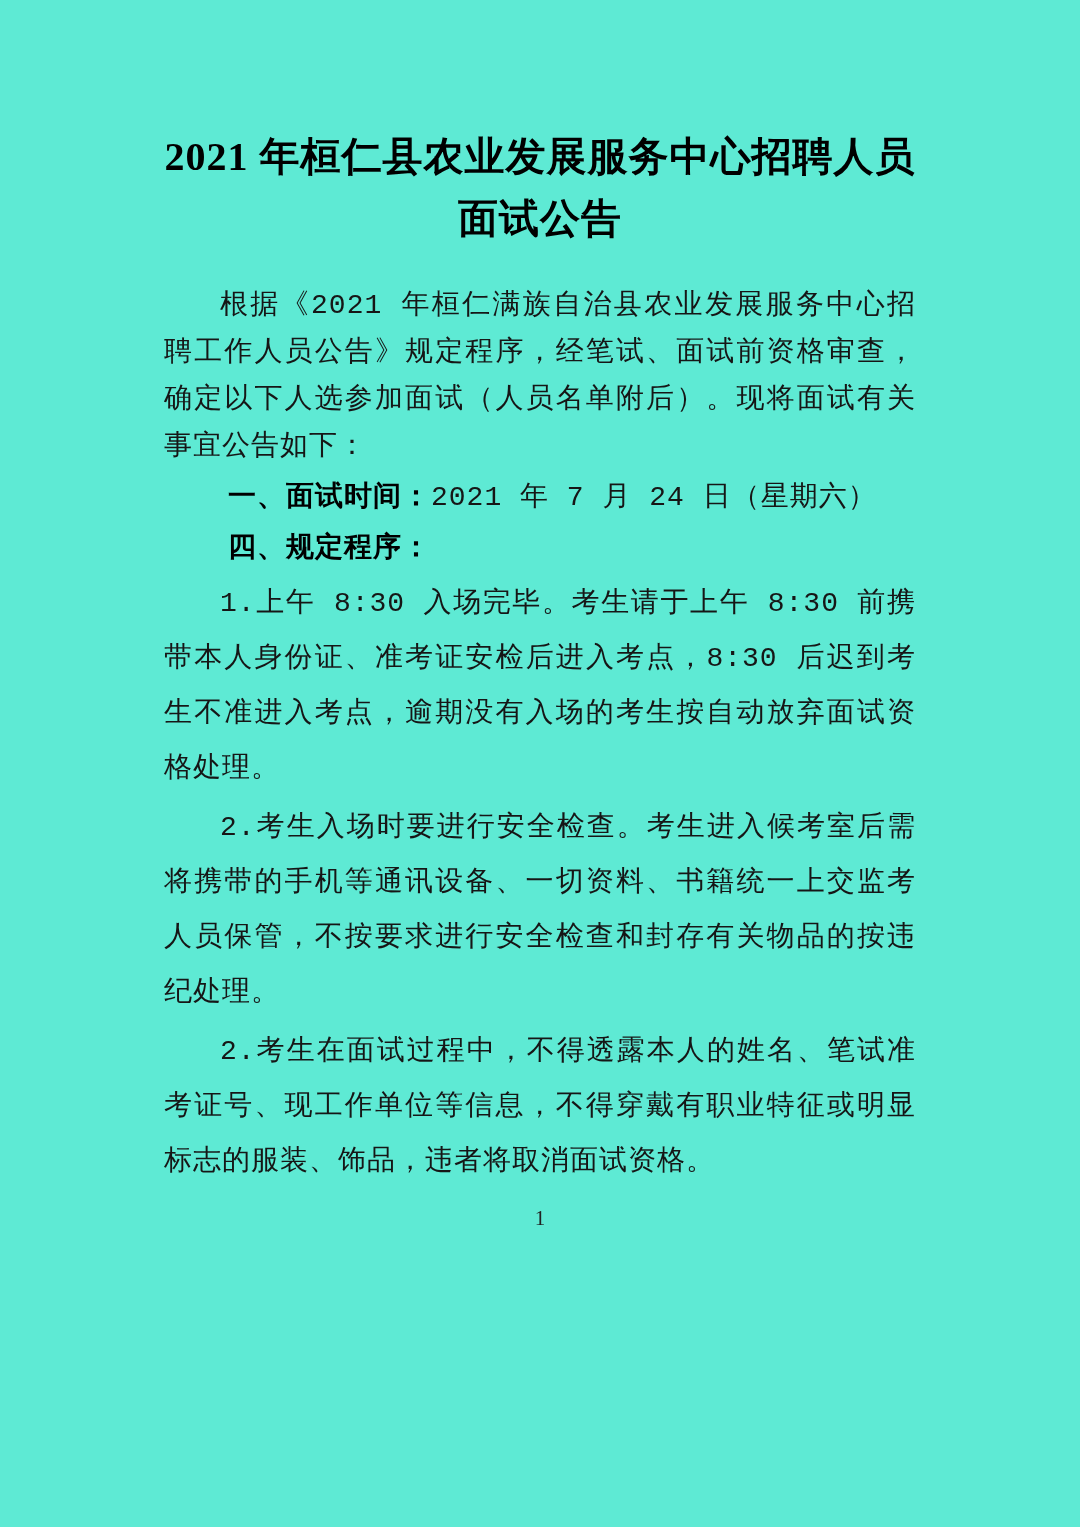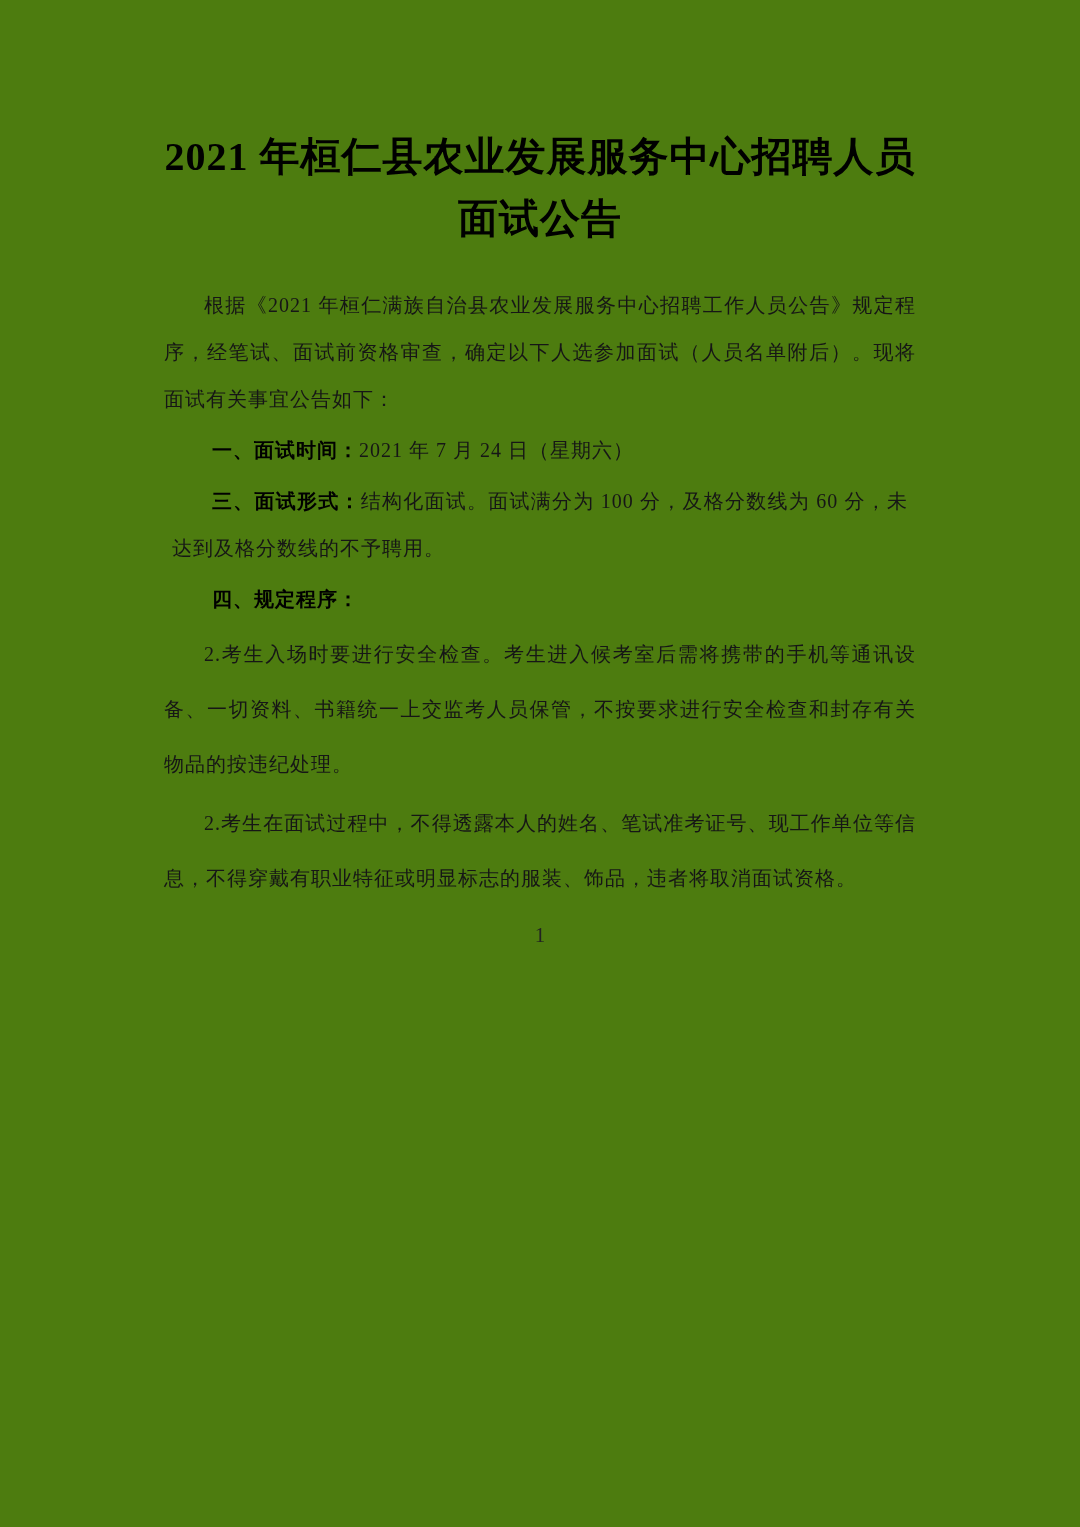--- a/index.html
+++ b/index.html
@@ -4,21 +4,21 @@
 <style>
   html, body {
     margin: 0;
     padding: 0;
     background: #ffffff;
   }
   .page {
     position: relative;
     width: 1080px;
     height: 1527px;
-    background: #4d7c0f;
+    background: #5eead4;
     overflow: hidden;
     font-family: "Liberation Serif", "DejaVu Serif", serif;
     color: #161616;
   }
   .content {
     margin: 0 164px;
     width: 752px;
   }
   .doc-title {
     margin: 126px 0 32px 0;
@@ -28,26 +28,27 @@
     font-weight: bold;
     color: #000000;
     letter-spacing: 1px;
   }
   .doc-title .tl {
     display: block;
     white-space: nowrap;
   }
   p.para {
     margin: 0;
-    font-size: 20px;
+    font-size: 28px;
     letter-spacing: 1px;
     text-align: justify;
     text-justify: inter-character;
     text-align-last: left;
     text-indent: 2em;
+    font-family: Liberation Mono, monospace;
   }
   p.intro {
     line-height: 47px;
     margin-top: 0;
   }
   p.heading {
     line-height: 47px;
     margin: 4px 8px;
   }
   p.heading b {
@@ -75,23 +76,23 @@
     <h1 class="doc-title">
       <span class="tl">2021 年桓仁县农业发展服务中心招聘人员</span>
       <span class="tl">面试公告</span>
     </h1>
 
     <p class="para intro">根据《2021 年桓仁满族自治县农业发展服务中心招聘工作人员公告》规定程序，经笔试、面试前资格审查，确定以下人选参加面试（人员名单附后）。现将面试有关事宜公告如下：</p>
 
     <p class="para heading"><b>一、面试时间：</b><span>2021 年 7 月 24 日（星期六）</span></p>
 
 
-    <p class="para heading"><b>三、面试形式：</b><span>结构化面试。面试满分为 100 分，及格分数线为 60 分，未达到及格分数线的不予聘用。</span></p>
 
     <p class="para heading"><b>四、规定程序：</b><span></span></p>
 
+    <p class="para req">1.上午 8:30 入场完毕。考生请于上午 8:30 前携带本人身份证、准考证安检后进入考点，8:30 后迟到考生不准进入考点，逾期没有入场的考生按自动放弃面试资格处理。</p>
     <p class="para req">2.考生入场时要进行安全检查。考生进入候考室后需将携带的手机等通讯设备、一切资料、书籍统一上交监考人员保管，不按要求进行安全检查和封存有关物品的按违纪处理。</p>
     <p class="para req">2.考生在面试过程中，不得透露本人的姓名、笔试准考证号、现工作单位等信息，不得穿戴有职业特征或明显标志的服装、饰品，违者将取消面试资格。</p>
 
   </div>
 
   <div class="page-footer">1</div>
 </div>
 
 </body></html>

